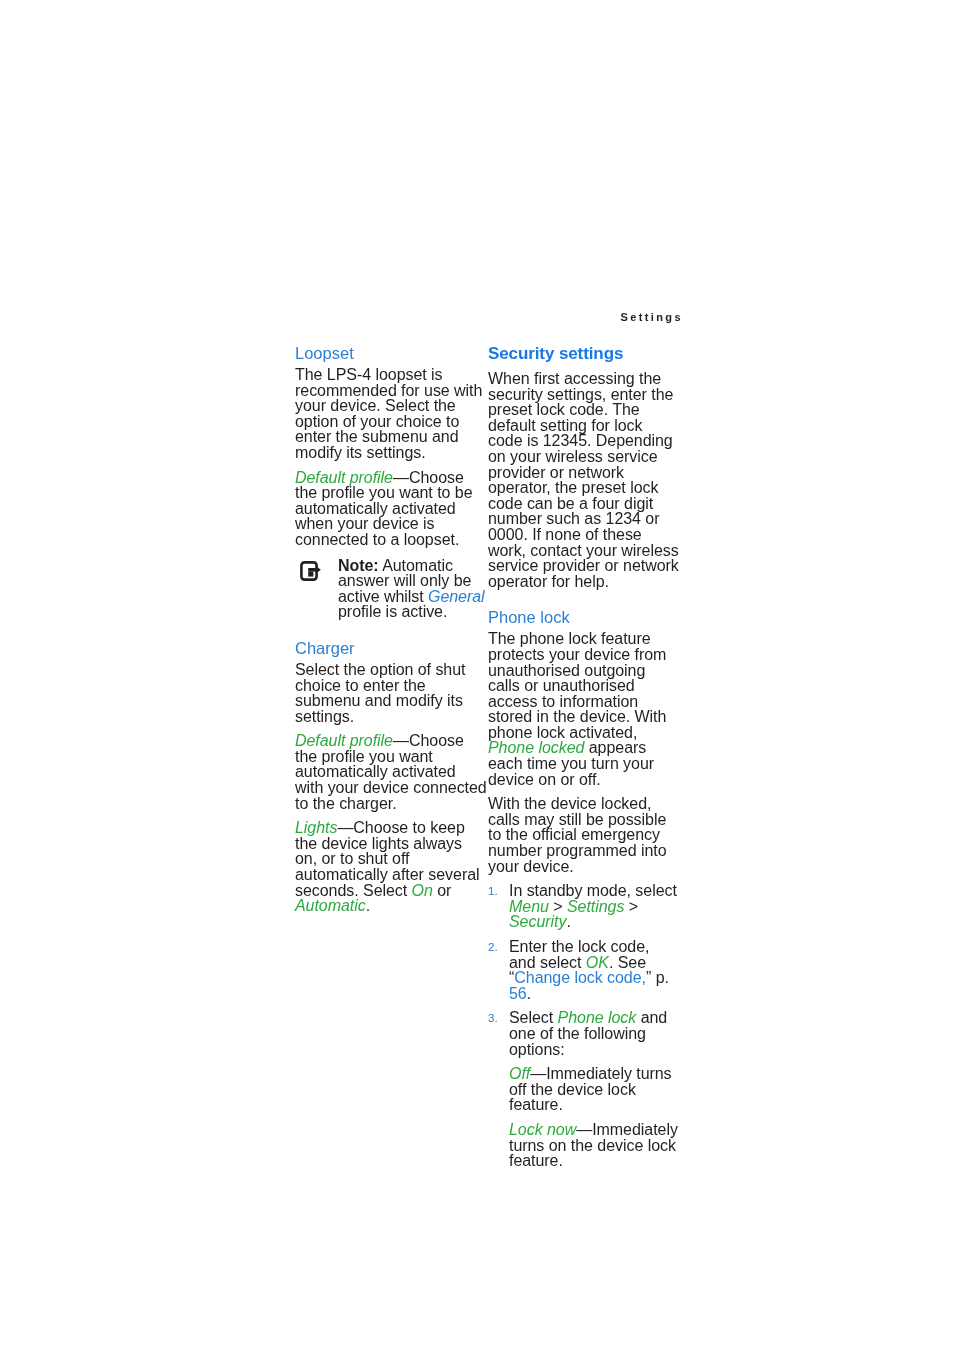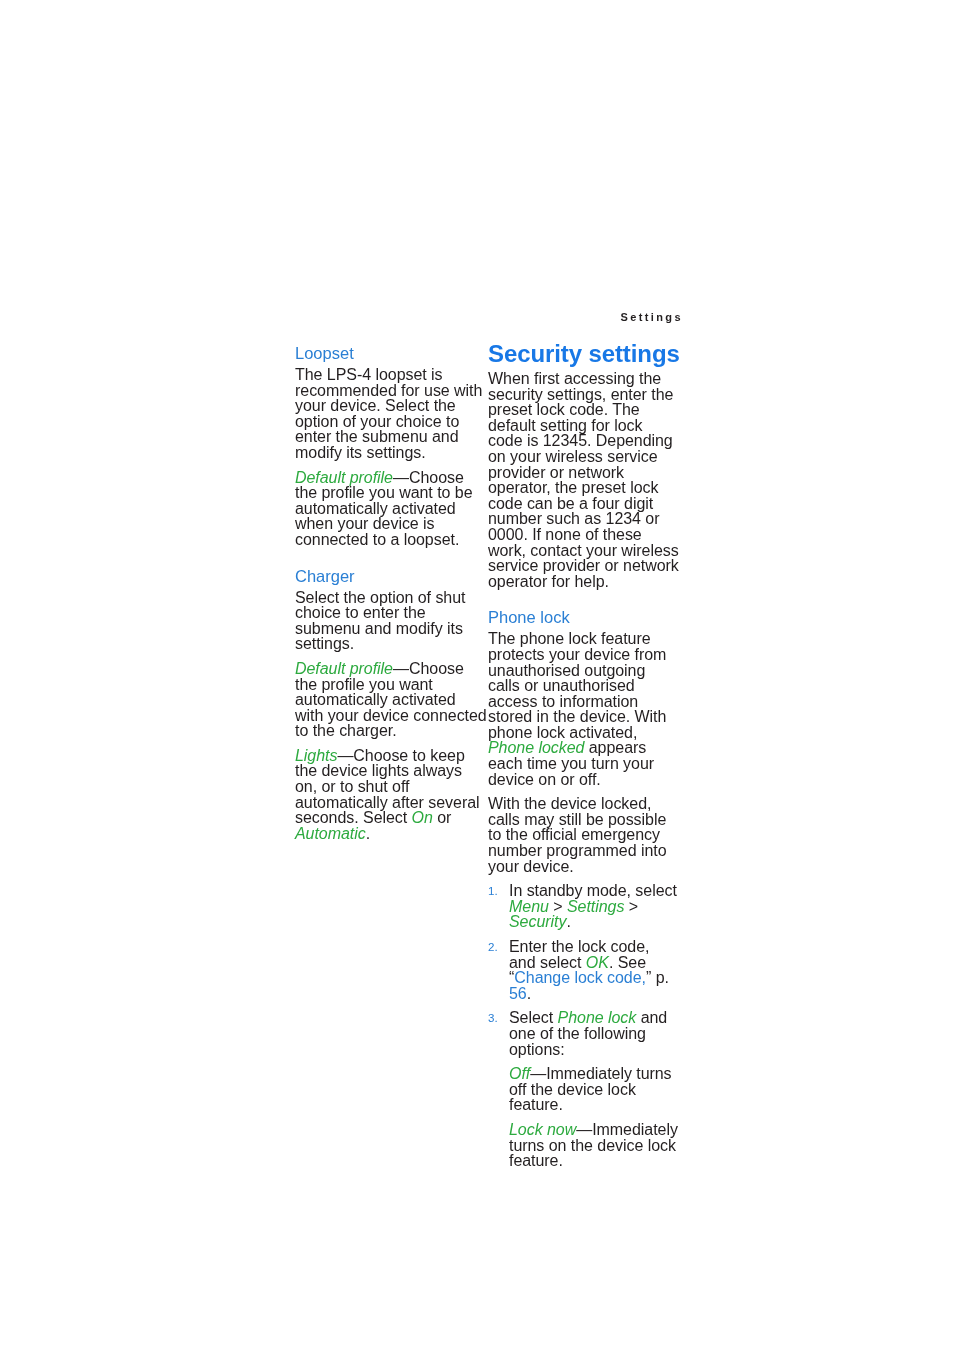--- a/index.html
+++ b/index.html
@@ -48,21 +48,21 @@
     position: absolute;
     top: 0;
     width: 192px;
   }
   .col-left  { left: 16px; }
   .col-right { left: 209px; }
 
   
   h1.sec-title {
     margin: 0 0 6px 0;
-    font-size: 24px;
+    font-size: 17px;
     font-weight: bold;
     color: #1878e6;
     line-height: 22px;
     letter-spacing: -0.1px;
   }
   h2.sub-title {
     margin: 0 0 4px 0;
     font-size: 16.5px;
     font-weight: normal;
     color: #2a7fd4;
@@ -173,20 +173,30 @@
 
       <h2 class="sub-title">Loopset</h2>
 
       <p>The LPS-4 loopset is recommended for use with your device. Select the option of your choice to enter the submenu and modify its settings.</p>
 
       <p>
         <span class="ui">Default profile</span><span>—Choose the profile you want to be automatically activated when your device is connected to a loopset.</span>
       </p>
 
 
+      <div class="note">
+        <span class="note-icon">
+          <svg width="25" height="21" viewBox="0 0 25 21" xmlns="http://www.w3.org/2000/svg">
+            <rect x="1.4" y="1.4" width="15.2" height="17.2" rx="3" ry="3" fill="none" stroke="#231f20" stroke-width="2.6"></rect>
+            <path d="M8.2 7.0 h7.6 v-2.3 l5.0 4.0 l-5.0 4.0 v-2.3 h-7.6 z" fill="#231f20"></path>
+            <rect x="8.2" y="10.4" width="5.2" height="5.2" fill="#231f20"></rect>
+          </svg>
+        </span>
+        <p><span class="bold">Note:</span><span> Automatic answer will only be active whilst </span><span class="ui-blue">General</span><span> profile is active.</span></p>
+      </div>
 
       <h2 class="sub-title spaced">Charger</h2>
 
       <p>Select the option of shut choice to enter the submenu and modify its settings.</p>
 
       <p>
         <span class="ui">Default profile</span><span>—Choose the profile you want automatically activated with your device connected to the charger.</span>
       </p>
 
       <p>

